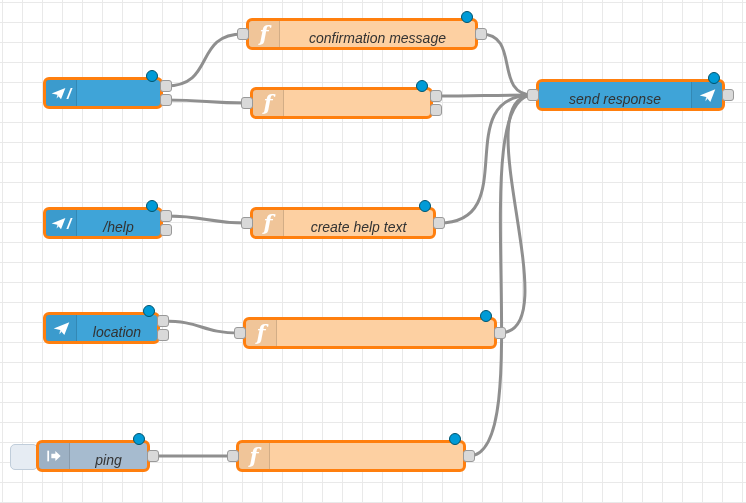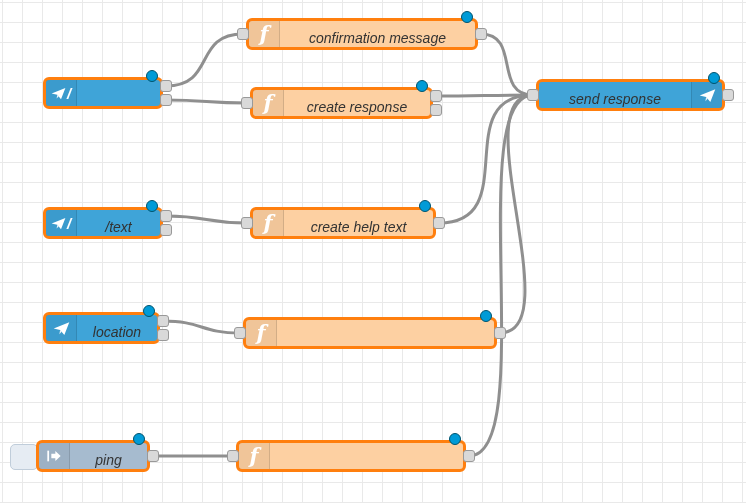--- a/index.html
+++ b/index.html
@@ -144,21 +144,20 @@
     </div>
     <span class="port out1"></span>
     <span class="port out2"></span>
     <span class="dot"></span>
   </div>
 
   <div class="node t-func" style="left:250px;top:87px;width:183px;">
     <div class="icon-box">
         <span class="f-glyph">f</span>
       </div>
-    <span class="label">create response</span>
     <span class="port in"></span>
     <span class="port out1"></span>
     <span class="port out2"></span>
     <span class="dot"></span>
   </div>
 
   <div class="node t-blue" style="left:536px;top:79px;width:189px;">
     <span class="label">send response</span>
     <div class="icon-box right-side">
       <svg width="17" height="17" viewBox="0 0 24 24">
@@ -172,21 +171,21 @@
   </div>
 
   <div class="node t-blue" style="left:43px;top:207px;width:120px;">
     <div class="icon-box">
       <svg width="15" height="15" viewBox="0 0 24 24">
           <path fill="#ffffff" d="M1,12 L23,3 L16,21 L10,14 Z"></path>
           <path fill="#e8f2f8" d="M10,14 L9,20 L12.5,16.2 Z"></path>
         </svg>
       <span class="cmd-slash">/</span>
     </div>
-    <span class="label">/text</span>
+    <span class="label">/help</span>
     <span class="port out1"></span>
     <span class="port out2"></span>
     <span class="dot"></span>
   </div>
 
   <div class="node t-func" style="left:250px;top:207px;width:186px;">
     <div class="icon-box">
         <span class="f-glyph">f</span>
       </div>
     <span class="label">create help text</span>

